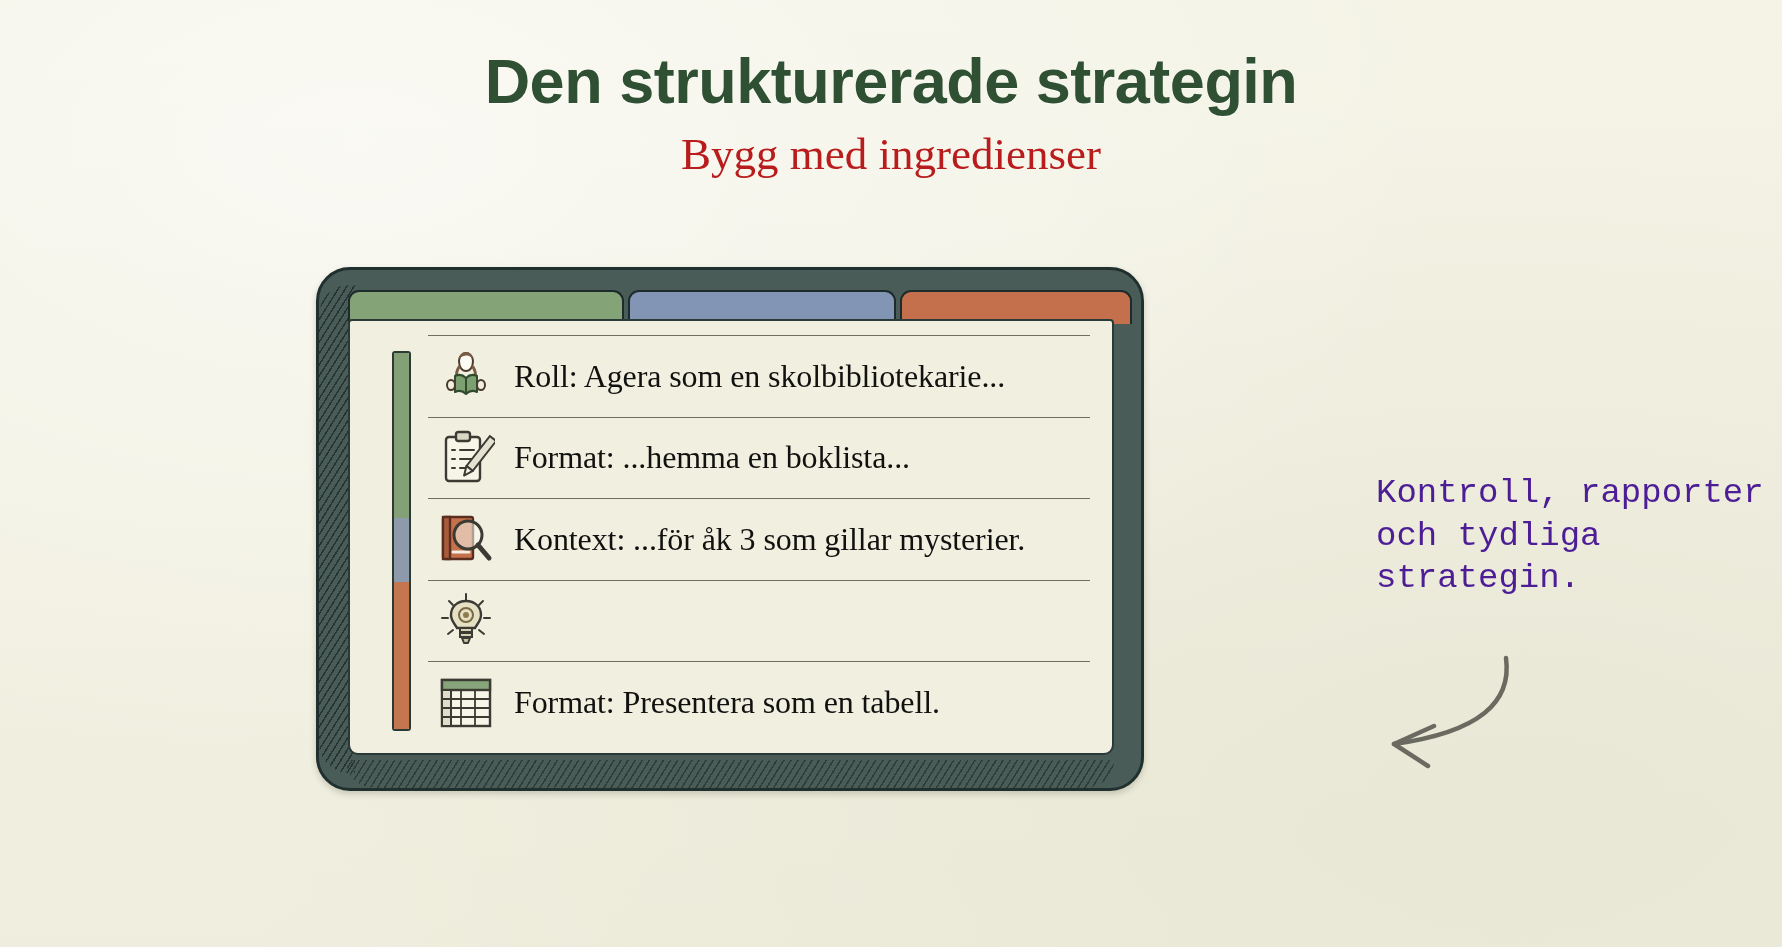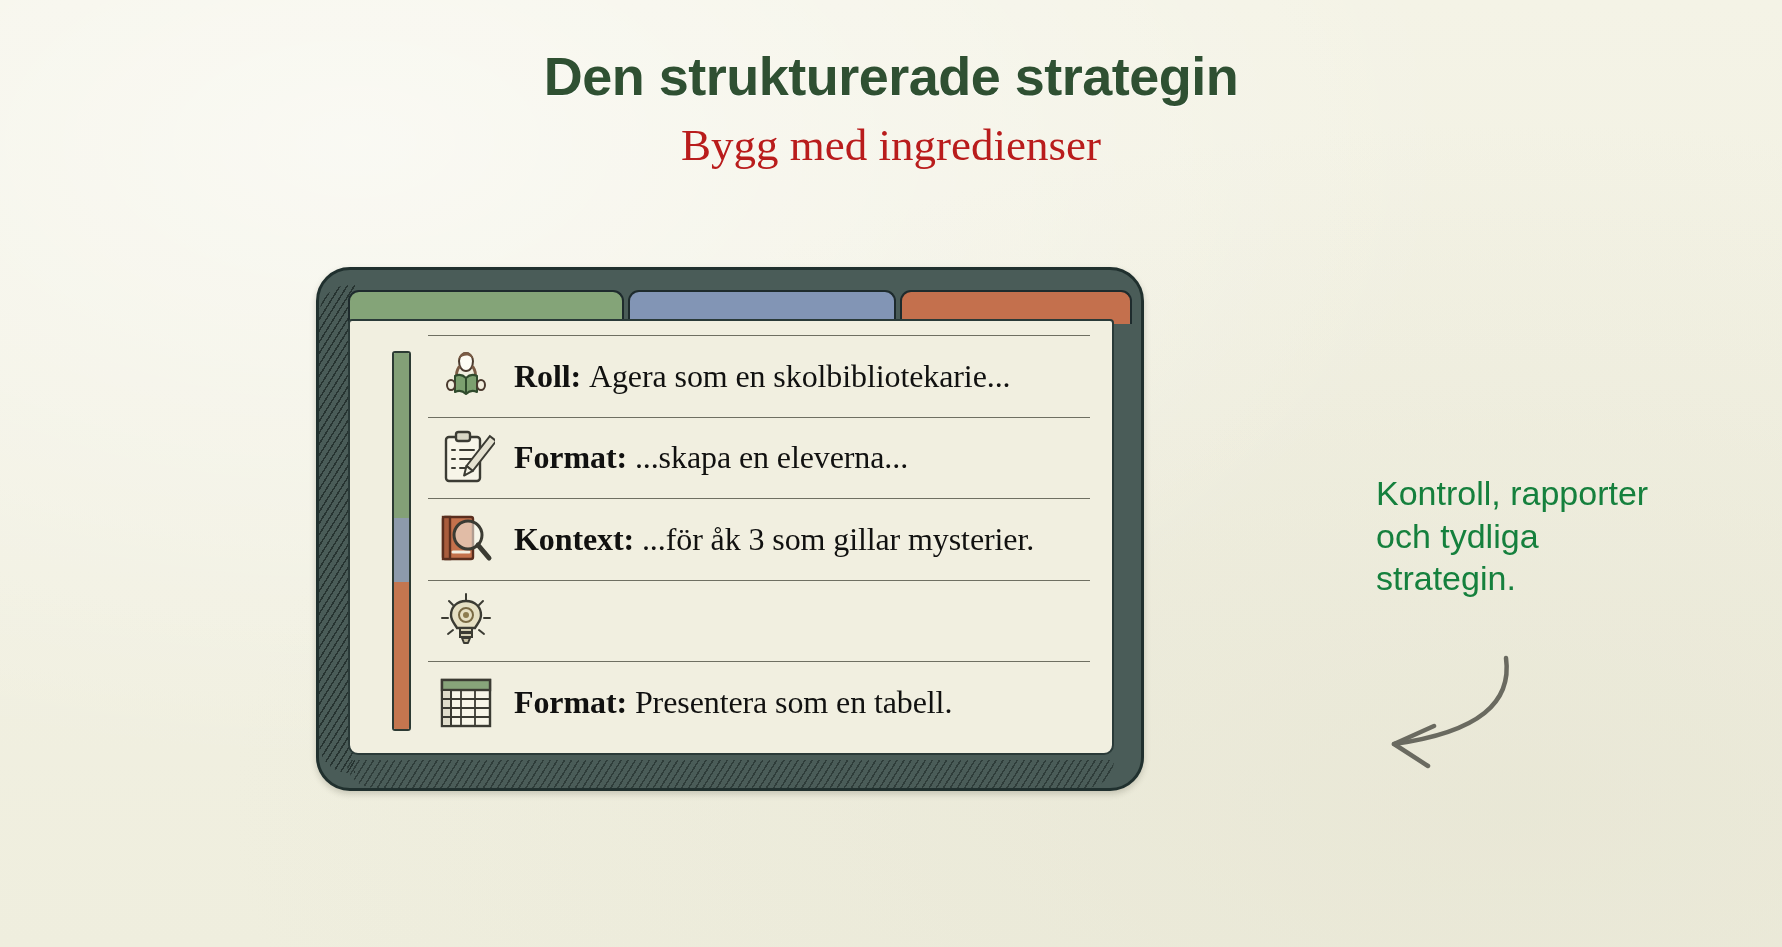--- a/index.html
+++ b/index.html
@@ -30,21 +30,21 @@
   .headings {
     position: absolute;
     left: 0;
     top: 48px;
     width: 100%;
     text-align: center;
   }
   .title {
     font-family: "Liberation Sans", sans-serif;
     font-weight: bold;
-    font-size: 54px;
+    font-size: 63px;
     letter-spacing: -0.5px;
     color: #2f5032;
     line-height: 1.05;
     text-shadow: 0 1px 0 rgba(255,255,255,0.7);
   }
   .subtitle {
     margin-top: 16px;
     font-family: "Liberation Serif", serif;
     font-size: 45px;
     color: #b91c1c;
@@ -178,41 +178,41 @@
     justify-content: center;
   }
   .row-text {
     font-family: "Liberation Serif", serif;
     font-size: 32px;
     color: #111110;
     white-space: nowrap;
     letter-spacing: -0.1px;
   }
   .row-label {
-    font-weight: bold;
+    font-weight: normal;
   }
 
   
   .annotation {
     position: absolute;
     left: 1376px;
     top: 470px;
     width: 380px;
   }
   .annotation-title {
     font-family: "Liberation Serif", serif;
     font-weight: bold;
     font-size: 34px;
     color: #111110;
     line-height: 1.25;
   }
   .annotation-body {
-    font-family: Liberation Sans, sans-serif;
+    font-family: Liberation Mono, monospace;
     font-size: 34px;
-    color: #15803d;
+    color: #4c1d95;
     line-height: 1.25;
     margin-top: 2px;
   }
   .annotation-line { display: block; white-space: nowrap; }
 
   .arrow-wrap {
     position: absolute;
     left: 1330px;
     top: 640px;
     width: 230px;
@@ -279,21 +279,21 @@
             </g>
             <g transform="rotate(38 40 30)">
               <rect x="36" y="4" width="8" height="38" fill="#e4e1d0" stroke="#3b3b33" stroke-width="2"></rect>
               <path d="M36 42l4 9 4-9z" fill="#f7f5e8" stroke="#3b3b33" stroke-width="2" stroke-linejoin="round"></path>
               <path d="M38.5 48.5l1.5 3 1.5-3z" fill="#3b3b33"></path>
             </g>
           </svg>
         </span>
         <span class="row-text">
           <span class="row-label">Format: </span>
-          <span>...skapa en eleverna...</span>
+          <span>...hemma en boklista...</span>
         </span>
       </div>
 
       <div class="row">
         <span class="row-icon">
           <svg width="58" height="58" viewBox="0 0 58 58">
             <rect x="6" y="7" width="30" height="42" rx="2" fill="#c4714c" stroke="#5a2e1e" stroke-width="2.4"></rect>
             <rect x="6" y="7" width="7" height="42" fill="#a95c3c" stroke="#5a2e1e" stroke-width="2.4"></rect>
             <path d="M16 42h16" stroke="#f3efe2" stroke-width="3" stroke-linecap="round"></path>
             <circle cx="31" cy="25" r="14" fill="rgba(250,249,240,0.55)" stroke="#3b3b33" stroke-width="3"></circle>

